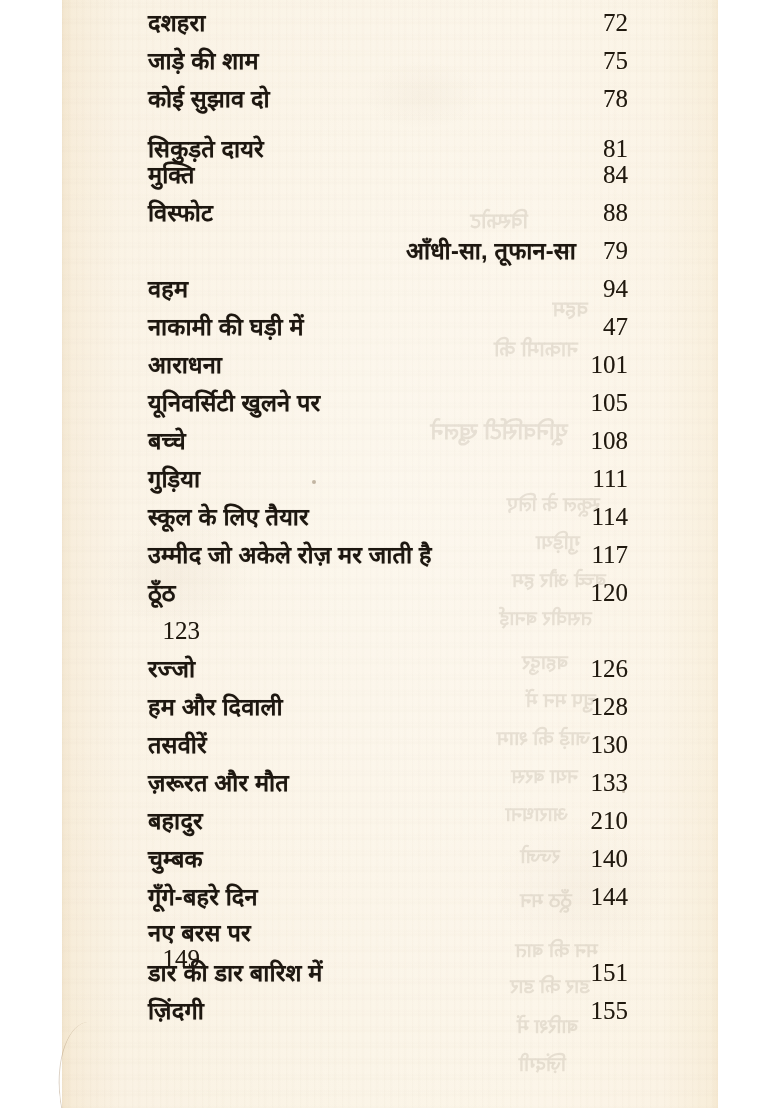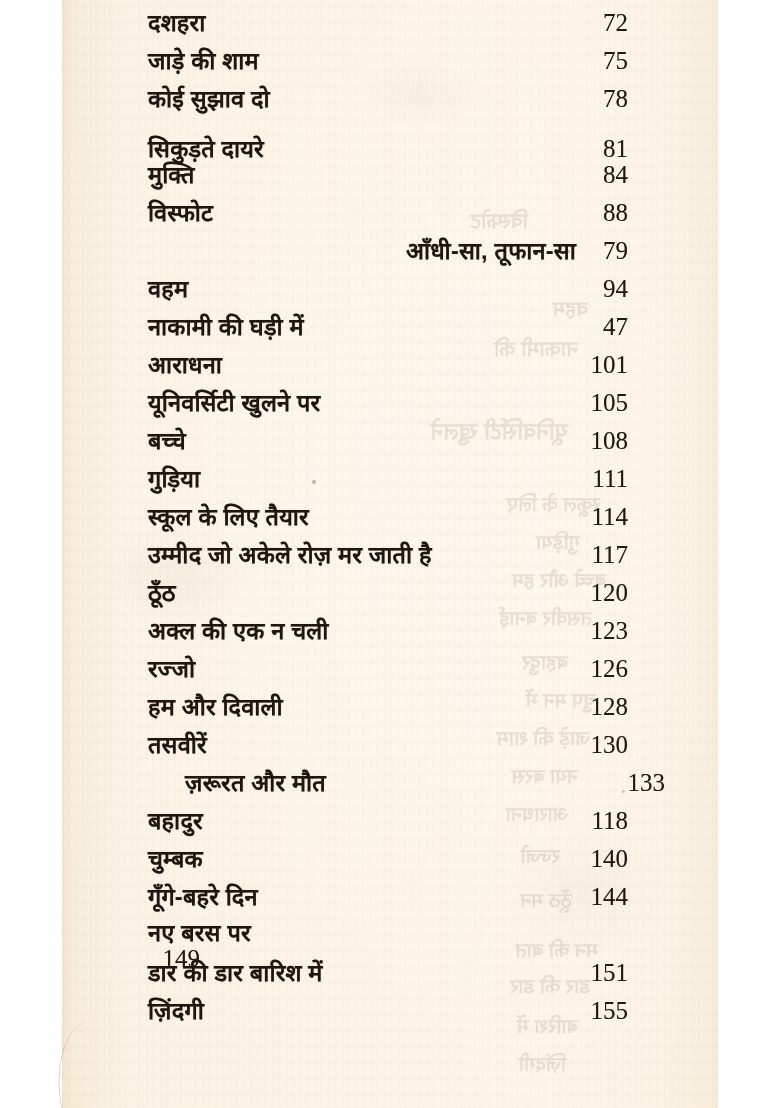--- a/index.html
+++ b/index.html
@@ -250,42 +250,41 @@
       </div>
       <div class="toc-row" style="top: 542px;">
         <span class="toc-title">उम्मीद जो अकेले रोज़ मर जाती है</span>
         <span class="toc-page">117</span>
       </div>
       <div class="toc-row" style="top: 580px;">
         <span class="toc-title">ठूँठ</span>
         <span class="toc-page">120</span>
       </div>
       <div class="toc-row" style="top: 618px;">
-        <span class="toc-title">अक्ल की एक न चली</span>
         <span class="toc-page">123</span>
       </div>
       <div class="toc-row" style="top: 656px;">
         <span class="toc-title">रज्जो</span>
         <span class="toc-page">126</span>
       </div>
       <div class="toc-row" style="top: 694px;">
         <span class="toc-title">हम और दिवाली</span>
         <span class="toc-page">128</span>
       </div>
       <div class="toc-row" style="top: 732px;">
         <span class="toc-title">तसवीरें</span>
         <span class="toc-page">130</span>
       </div>
-      <div class="toc-row" style="top: 770px; margin-left: 37px;">
+      <div class="toc-row" style="top: 770px;">
         <span class="toc-title">ज़रूरत और मौत</span>
         <span class="toc-page">133</span>
       </div>
       <div class="toc-row" style="top: 808px;">
         <span class="toc-title">बहादुर</span>
-        <span class="toc-page">118</span>
+        <span class="toc-page">210</span>
       </div>
       <div class="toc-row" style="top: 846px;">
         <span class="toc-title">चुम्बक</span>
         <span class="toc-page">140</span>
       </div>
       <div class="toc-row" style="top: 884px;">
         <span class="toc-title">गूँगे-बहरे दिन</span>
         <span class="toc-page">144</span>
       </div>
       <div class="toc-row" style="top: 922px; flex-direction: column;">

